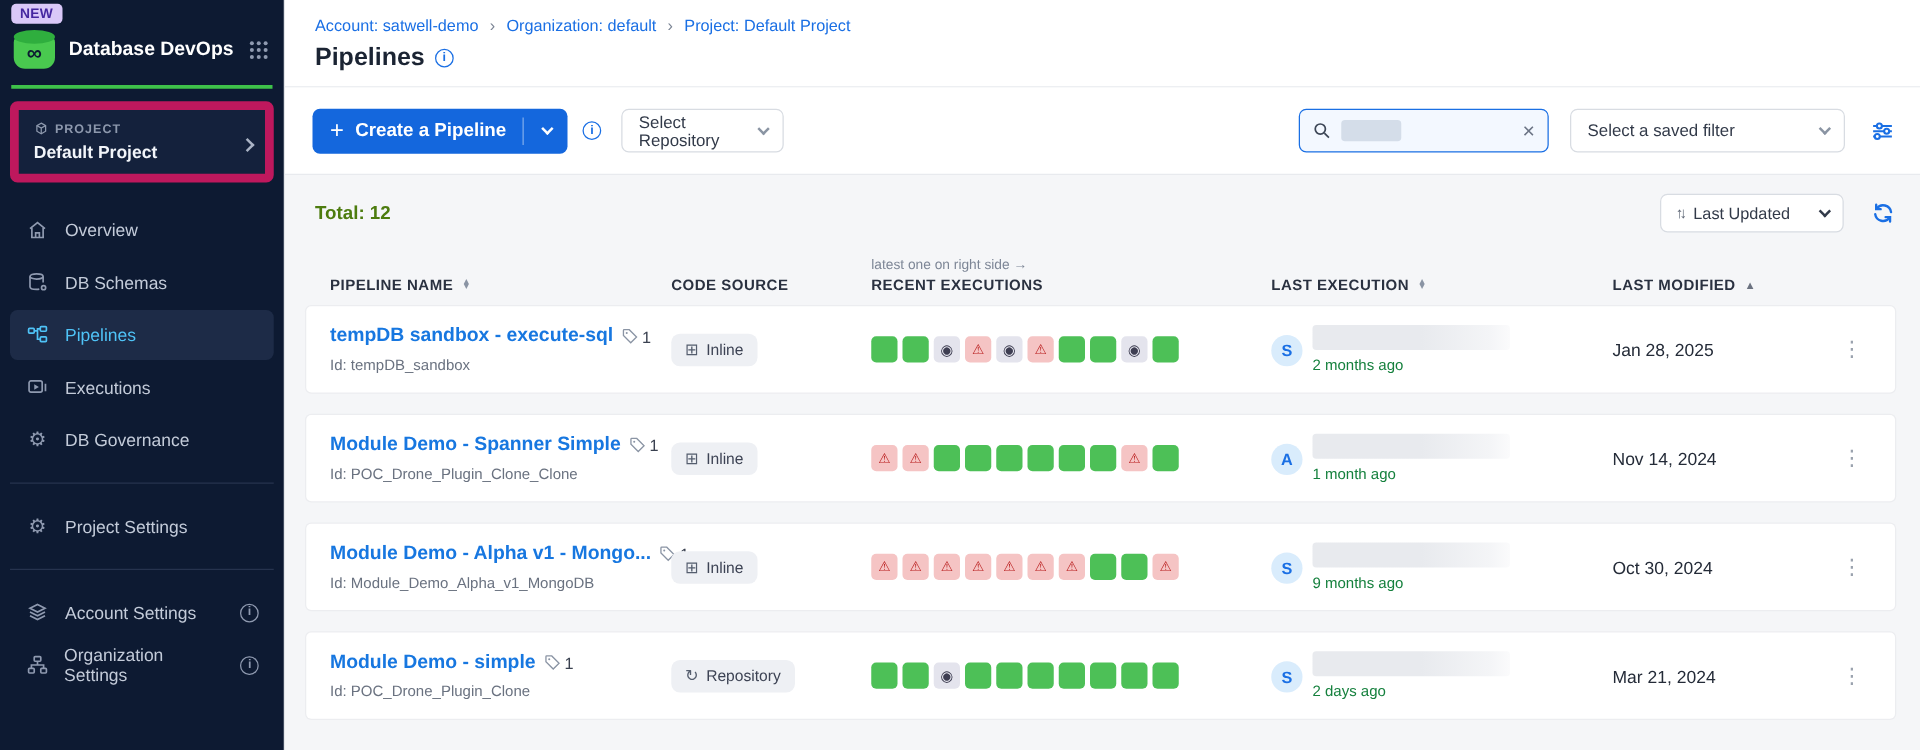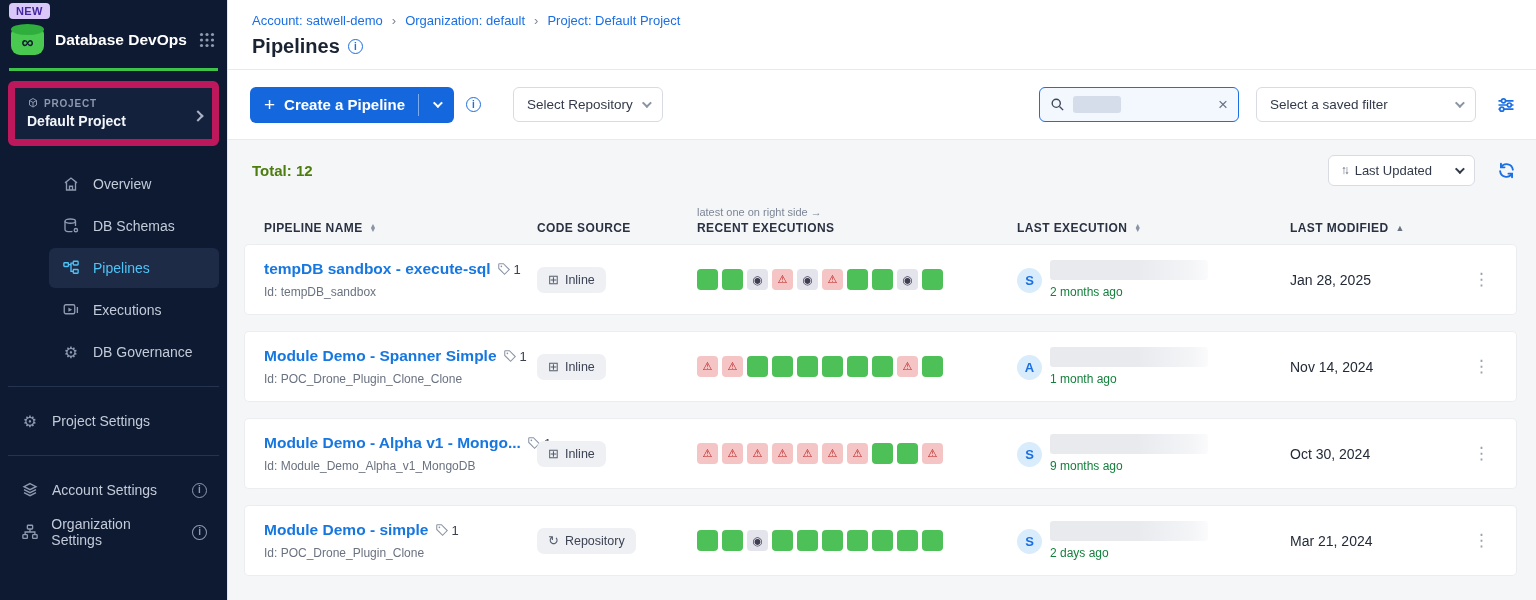--- a/index.html
+++ b/index.html
@@ -14,21 +14,21 @@
   .logo .cyl { position:absolute; left:0; top:4px; width:33px; height:27px; background:#49c94f; border-radius:6px 6px 9px 9px; }
   .logo .cyl-top { position:absolute; left:0; top:0; width:33px; height:11px; background:#2fae3e; border-radius:50%; }
   .logo .inf { position:absolute; left:0; top:7px; width:33px; text-align:center; color:#0d1a32; font-size:17px; font-weight:bold; line-height:24px; }
   .brand-title { color:#fff; font-size:15.5px; font-weight:bold; flex:1; }
   .grid-dots { color:#8f9ab0; }
   .green-rule { height:3px; background:#3ec24a; margin:13px 9px 0 9px; }
   .project-card { margin:10px 8px 0 8px; border:7px solid #be185d; background:#14213c; border-radius:6px; padding:9px 10px 10px 12px; position:relative; cursor:pointer; }
   .project-label { display:flex; align-items:center; gap:5px; color:#8d98ad; font-size:10px; font-weight:bold; letter-spacing:.8px; }
   .project-name { color:#f2f5fa; font-size:14px; font-weight:bold; margin-top:4px; }
   .project-chev { position:absolute; right:10px; top:24px; width:8px; height:8px; border-right:2px solid #aab3c5; border-top:2px solid #aab3c5; transform:rotate(45deg); }
-  .nav { margin-top:18px;padding-left:41px; }
+  .nav { margin-top:18px; }
   .nav-item { display:flex; align-items:center; gap:12px; height:40px; margin:2px 8px; padding:0 12px; border-radius:6px; font-size:14px; color:#c3cbd9; cursor:pointer; }
   .nav-item .nicon { width:20px; height:20px; display:flex; align-items:center; justify-content:center; color:#8f9ab0; font-size:16px; }
   .nav-item.active { background:#1d2b47; color:#4fc3f7; }
   .nav-item.active .nicon { color:#4fc3f7; }
   .side-divider { height:1px; background:#26334e; margin:14px 8px; }
   .nav-item .info-right { margin-left:auto; }
   .info-circle { display:inline-flex; align-items:center; justify-content:center; width:15px; height:15px; border:1.3px solid currentColor; border-radius:50%; font-size:10px; line-height:1; font-weight:bold; }
   .info-circle.dim { color:#8f9ab0; }
 
   
@@ -44,21 +44,21 @@
   .toolbar { background:#fff; height:70px; border-bottom:1px solid #e8eaee; display:flex; align-items:center; padding:0 20px 0 22px; }
   .create-btn { display:flex; align-items:center; height:36px; background:#1467dd; color:#fff; border:none; border-radius:6px; font-weight:bold; font-size:15px; cursor:pointer; font-family:inherit; }
   .create-btn .plus { font-size:19px; font-weight:normal; padding:0 9px 0 14px; }
   .create-btn .lbl { padding-right:13px; }
   .create-btn .split { width:1px; height:22px; background:rgba(255,255,255,.45); }
   .create-btn .chev-seg { padding:0 14px; display:flex; align-items:center; }
   .chev-dn { width:7px; height:7px; border-right:2px solid currentColor; border-bottom:2px solid currentColor; transform:rotate(45deg) translateY(-2px); }
   .tb-info { margin:0 0 0 12px; }
   .select-box { display:flex; align-items:center; justify-content:space-between; height:35px; border:1px solid #d8dce2; border-radius:6px; background:#fff; color:#323a49; font-size:13.5px; padding:0 13px; cursor:pointer; }
   .select-box .chev-dn { border-color:#8a94a3; }
-  .sel-repo { width:150px; margin-left:32px; }
+  .sel-repo { width:130px; margin-left:16px; }
   .toolbar-spacer { flex:1; }
   .search-box { display:flex; align-items:center; width:200px; height:35px; border:1.6px solid #1a6fe4; background:#f3f8ff; border-radius:6px; padding:0 10px; gap:8px; }
   .search-box svg { flex-shrink:0; }
   .search-blur { width:48px; height:17px; background:#c9d4e2; border-radius:3px; opacity:.75; }
   .search-clear { margin-left:auto; color:#6b7econ485; color:#6b7485; font-size:17px; cursor:pointer; line-height:1; }
   .saved-filter { width:220px; margin-left:17px; }
   .sliders-btn { margin-left:20px; color:#1a6fe4; cursor:pointer; display:flex; }
 
   .content { padding:0 20px 0 17px; }
   .content-top { height:60px; display:flex; align-items:center; padding:0 0 0 7px; }

